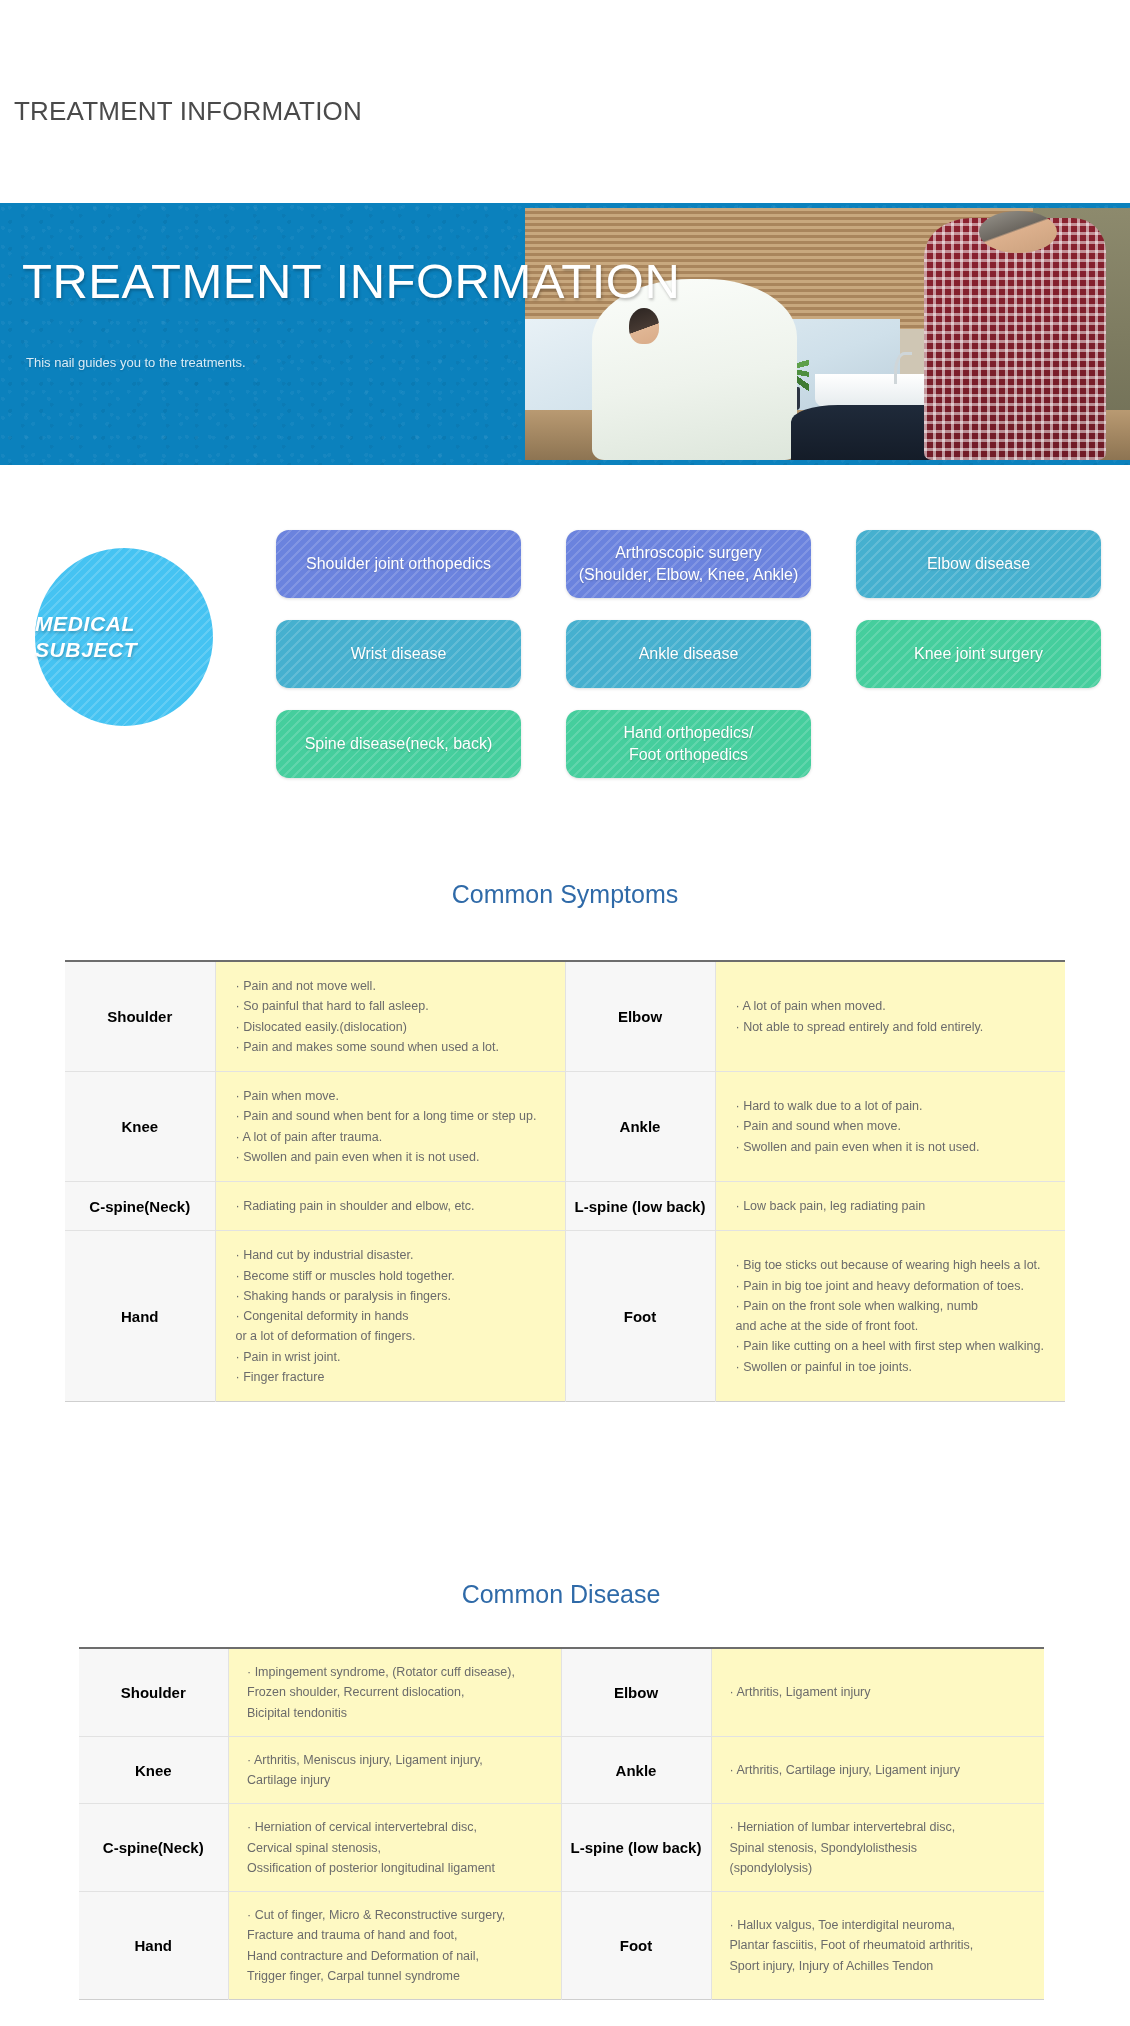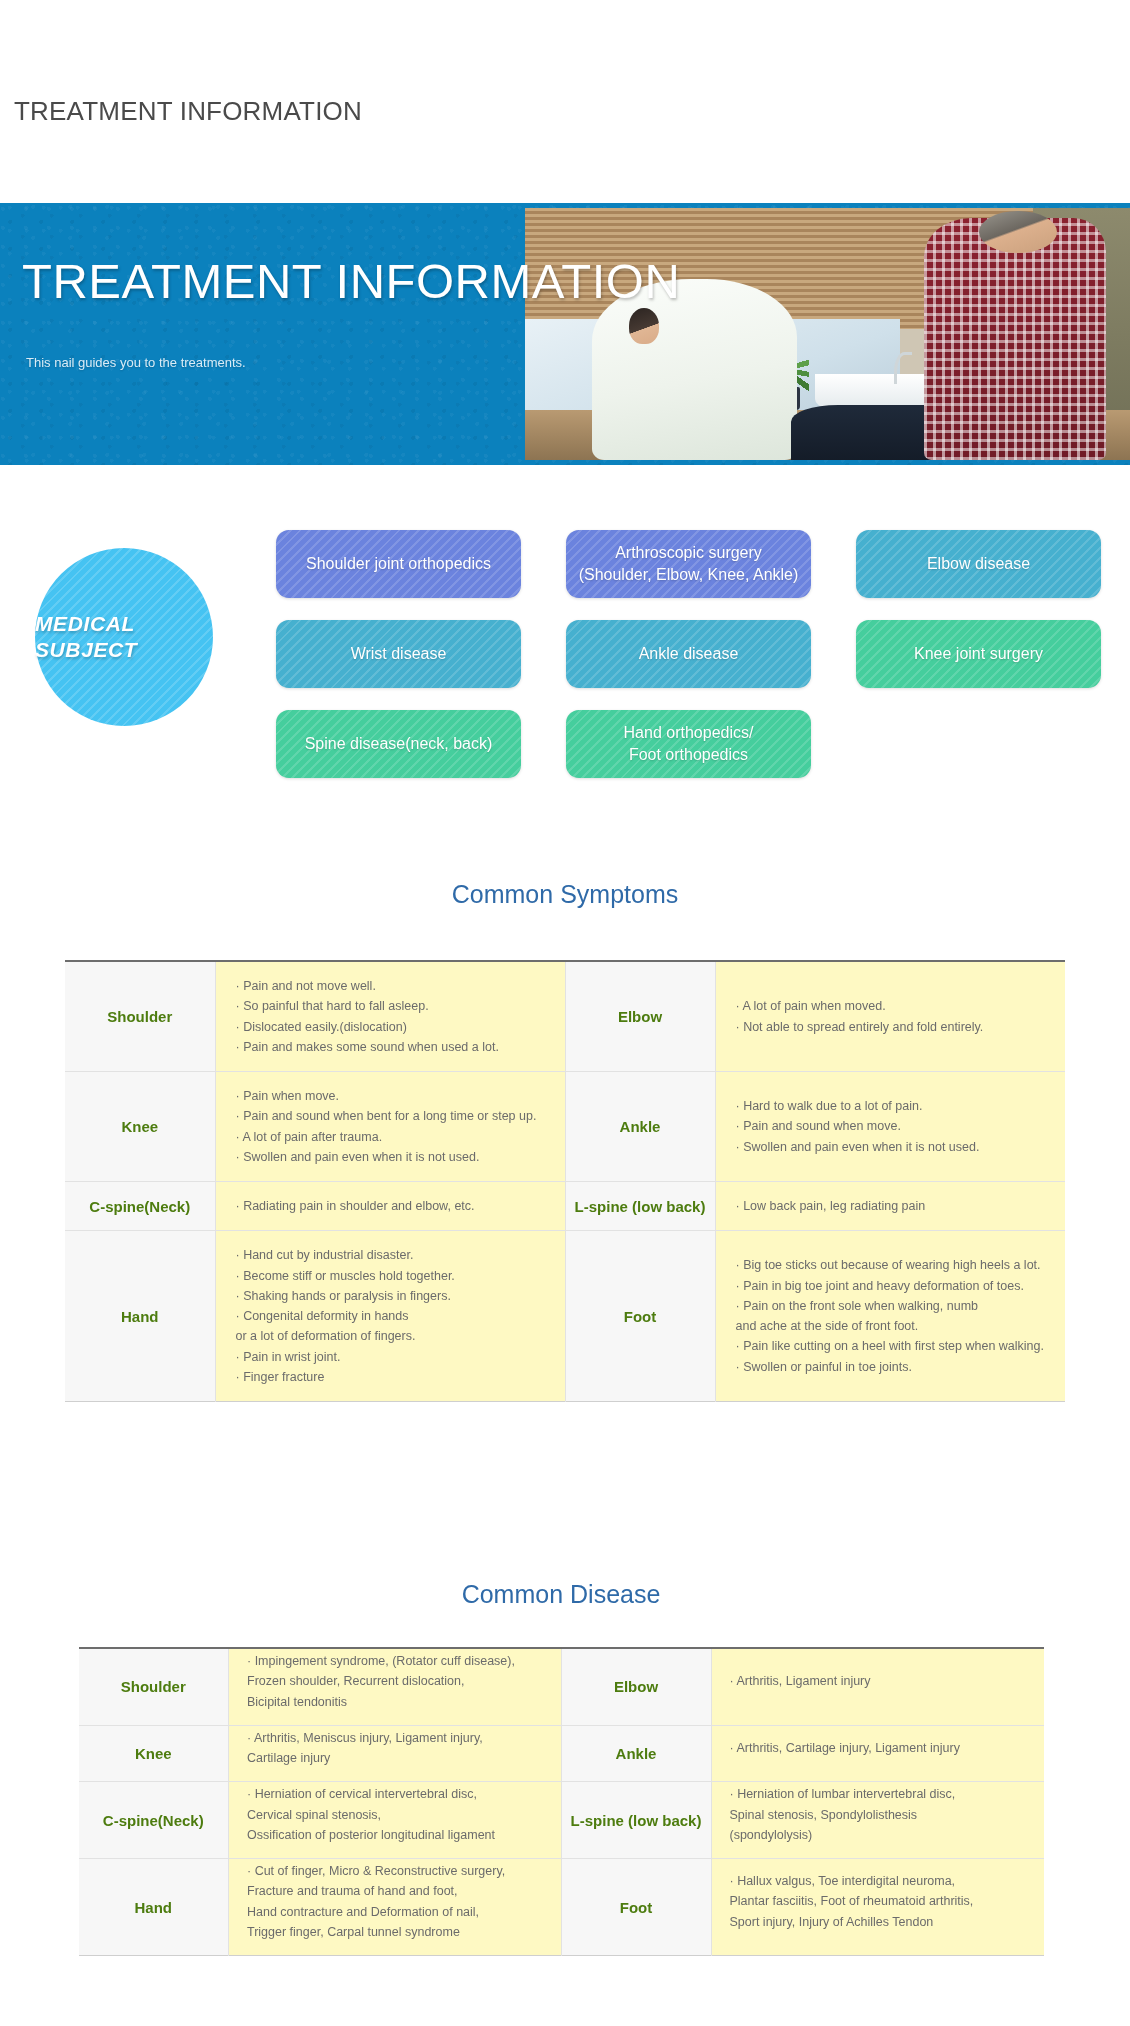--- a/index.html
+++ b/index.html
@@ -180,41 +180,41 @@
   .data-table td {
     border-right: 1px solid #e2e2e2;
     border-bottom: 1px solid #e2e2e2;
     vertical-align: middle;
   }
   .data-table td:last-child { border-right: none; }
   .data-table tr:last-child td { border-bottom: none; }
   .th-cell {
     background: #f7f7f7;
     text-align: center;
-    color: #4d7c0f;
+    color: #000000;
     font-weight: bold;
     font-size: 15px;
     width: 150px;
   }
   .body-cell {
     background: #fef9c3;
     padding: 14px 8px 14px 20px;
     font-size: 12.5px;
     color: #6b6b6b;
     line-height: 1.62;
   }
   .body-cell .li { white-space: pre-line; text-indent: 0; }
   .body-cell .li::before { content: "· "; }
 
   .symptoms-wrap { position: absolute; left: 0; top: 880px; width: 1130px; }
   .symptoms-wrap .section-heading { margin-bottom: 51px; }
   .disease-wrap { position: absolute; left: 0; top: 1580px; width: 1122px; }
   .disease-wrap .section-heading { margin-bottom: 38px; }
   .disease-wrap .data-table { width: 965px; }
-  .disease-wrap .body-cell { padding: 2px 8px 13px 18px; }
+  .disease-wrap .body-cell { padding: 13px 8px 13px 18px; }
 </style>
 </head>
 <body>
 
 <div class="page-title">TREATMENT INFORMATION</div>
 
 <div class="hero">
   <div class="hero-bg"></div>
   <div class="hero-photo">
     <div class="ph-blind"></div>

